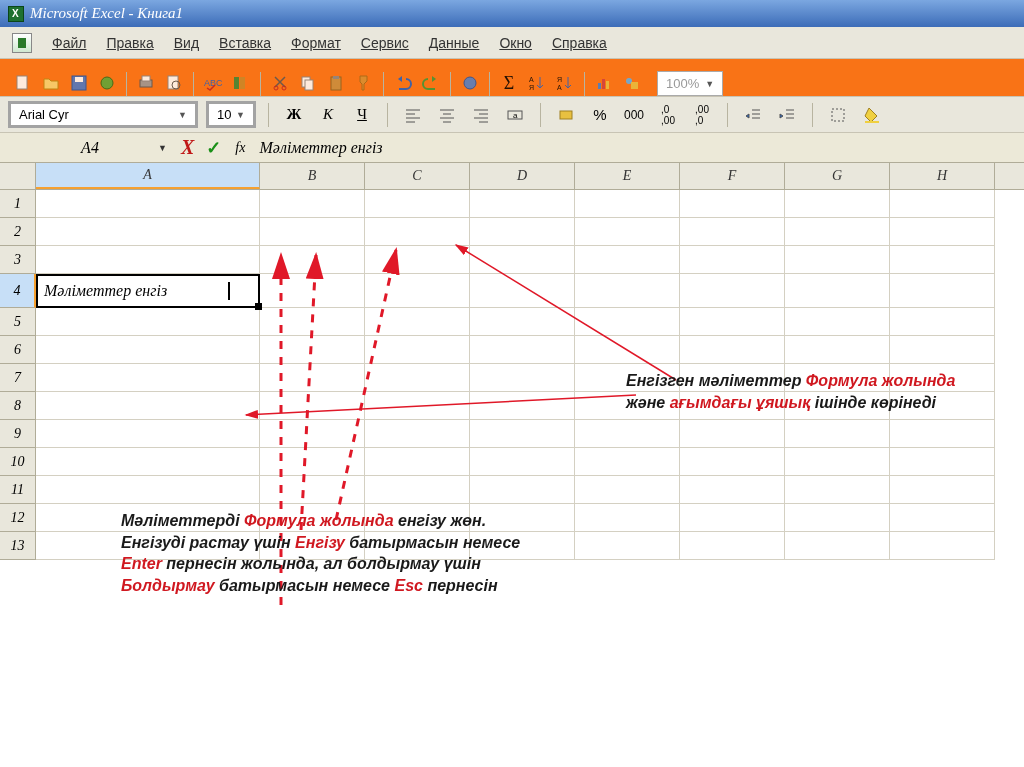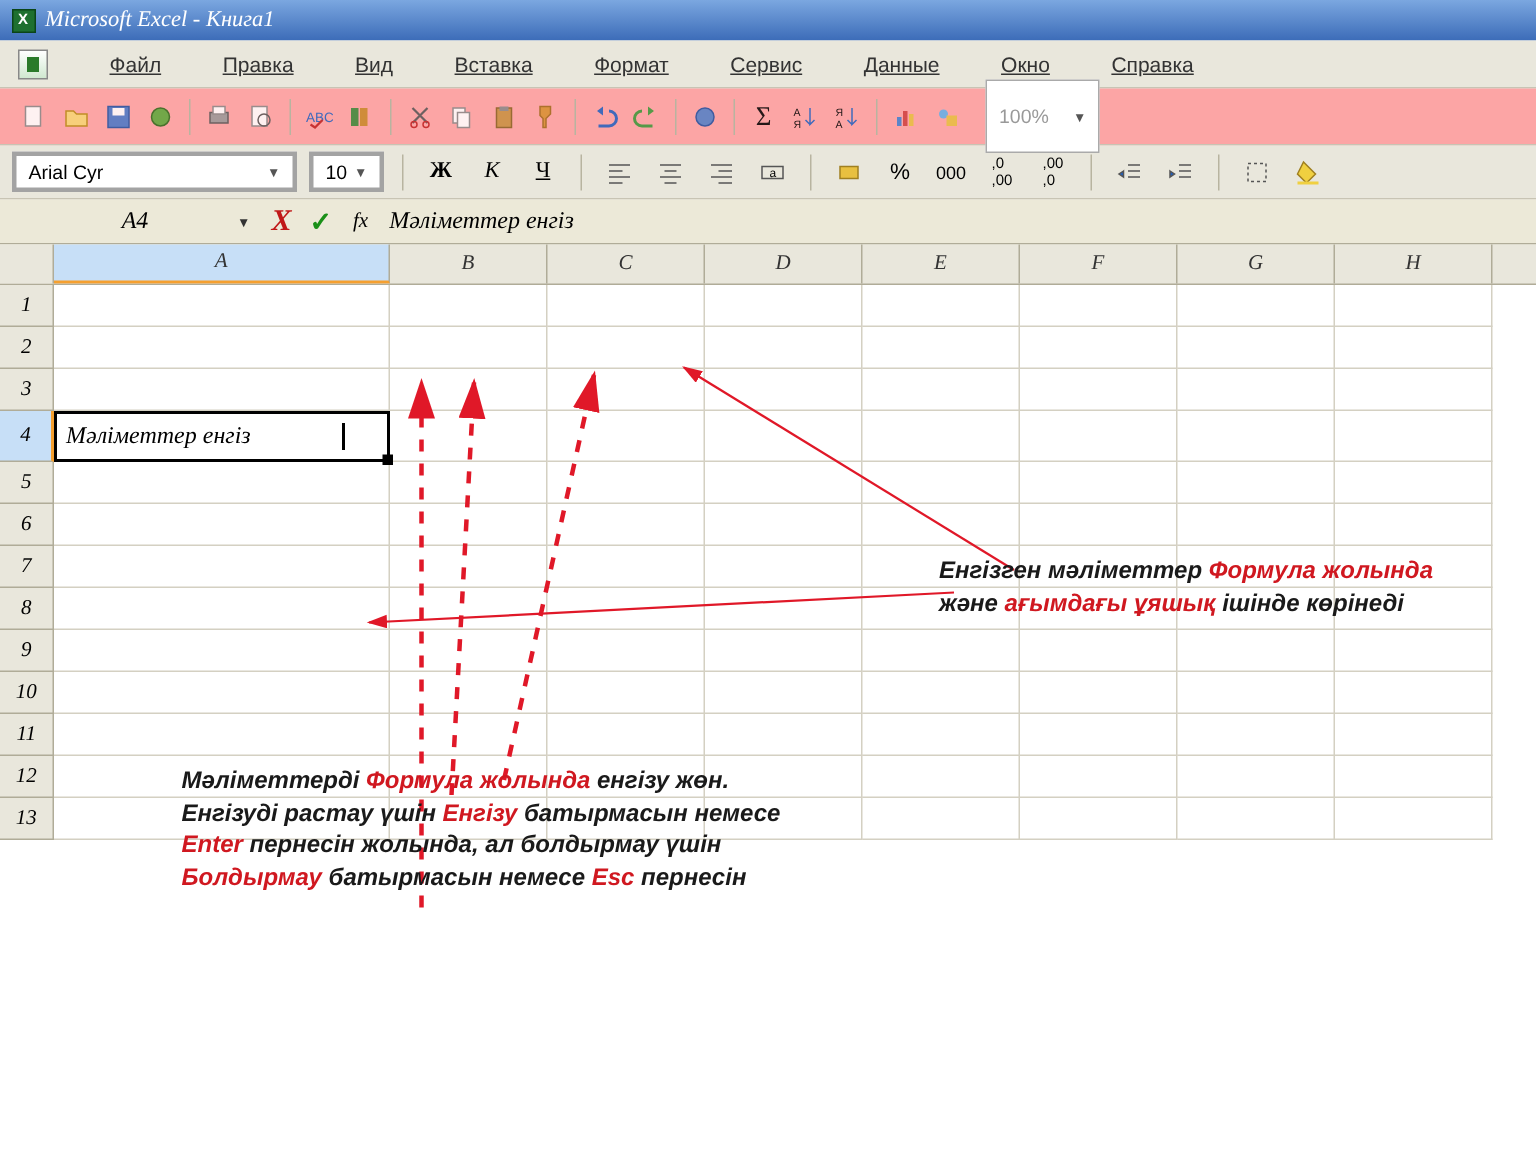--- a/index.html
+++ b/index.html
@@ -5,31 +5,31 @@
 * { margin: 0; padding: 0; box-sizing: border-box; font-family: Tahoma, Arial, sans-serif; }
 body { background: #fff; width: 1024px; height: 767px; overflow: hidden; position: relative; }
 
 
 .titlebar { height: 27px; background: linear-gradient(#7ba7e0, #3c6cb8); display: flex; align-items: center; padding-left: 8px; }
 .titlebar-icon { width: 16px; height: 16px; background: #1e7030; border: 1px solid #0a4518; margin-right: 6px; position:relative;}
 .titlebar-icon::after{content:"X";color:#fff;font-size:10px;position:absolute;top:1px;left:3px;font-weight:bold;}
 .titlebar-text { color: #fff; font-size: 15px; font-style: italic; font-family: Liberation Serif, serif; }
 
 
-.menubar { height: 32px; background: #e9e7dc; border-bottom: 1px solid #c8c4b4; display: flex; align-items: center; padding-left: 12px; gap: 21px; }
+.menubar { height: 32px; background: #e9e7dc; border-bottom: 1px solid #c8c4b4; display: flex; align-items: center; padding-left: 12px; gap: 0; }
 .app-icon { width: 20px; height: 20px; background: linear-gradient(#fff,#d0e8d0); border: 1px solid #888; margin-right: 10px; position:relative;}
 .app-icon::after{content:"";position:absolute;width:8px;height:10px;background:#2a7a2a;top:4px;left:5px;}
 .menuitem { padding: 4px 10px; font-size: 14px; color: #333; cursor: pointer; }
 .menuitem u { text-decoration: underline; }
 
 
-.toolbar { height: 38px; background: #fca5a5; border-bottom: 1px solid #c8c4b4; display: flex; align-items: center; padding-left: 10px; gap: 2px; }
+.toolbar { height: 38px; background: #f97316; border-bottom: 1px solid #c8c4b4; display: flex; align-items: flex-end; padding-left: 10px; gap: 2px; }
 .tbtn { width: 26px; height: 26px; display:flex; align-items:center; justify-content:center; cursor:pointer; opacity:0.85;}
 .tsep { width: 1px; height: 24px; background: #b8b4a0; margin: 0 4px; }
-.zoom-box { margin-left:10px; border:1px solid #aaa; padding:16px 8px; background:#fff; font-size:13px; color:#999; display:flex; align-items:center; gap:16px;}
+.zoom-box { margin-left:10px; border:1px solid #aaa; padding:4px 8px; background:#fff; font-size:13px; color:#999; display:flex; align-items:center; gap:6px;}
 
 
 .formatbar { height: 36px; background: #e9e7dc; border-bottom: 1px solid #c8c4b4; display: flex; align-items: center; padding-left: 8px; gap: 8px; }
 .font-box { border:3px solid #a3a3a3; background:#fff; padding:3px 8px; font-size:13px; display:flex; align-items:center;}
 .font-box.name { width:190px; }
 .font-box.size { width:50px; }
 .dd-arrow { margin-left:auto; font-size:9px; color:#555; }
 .fmtbtn { width:26px; height:26px; display:flex; align-items:center; justify-content:center; font-family:'Times New Roman',serif; font-size:15px; cursor:pointer; }
 
 

